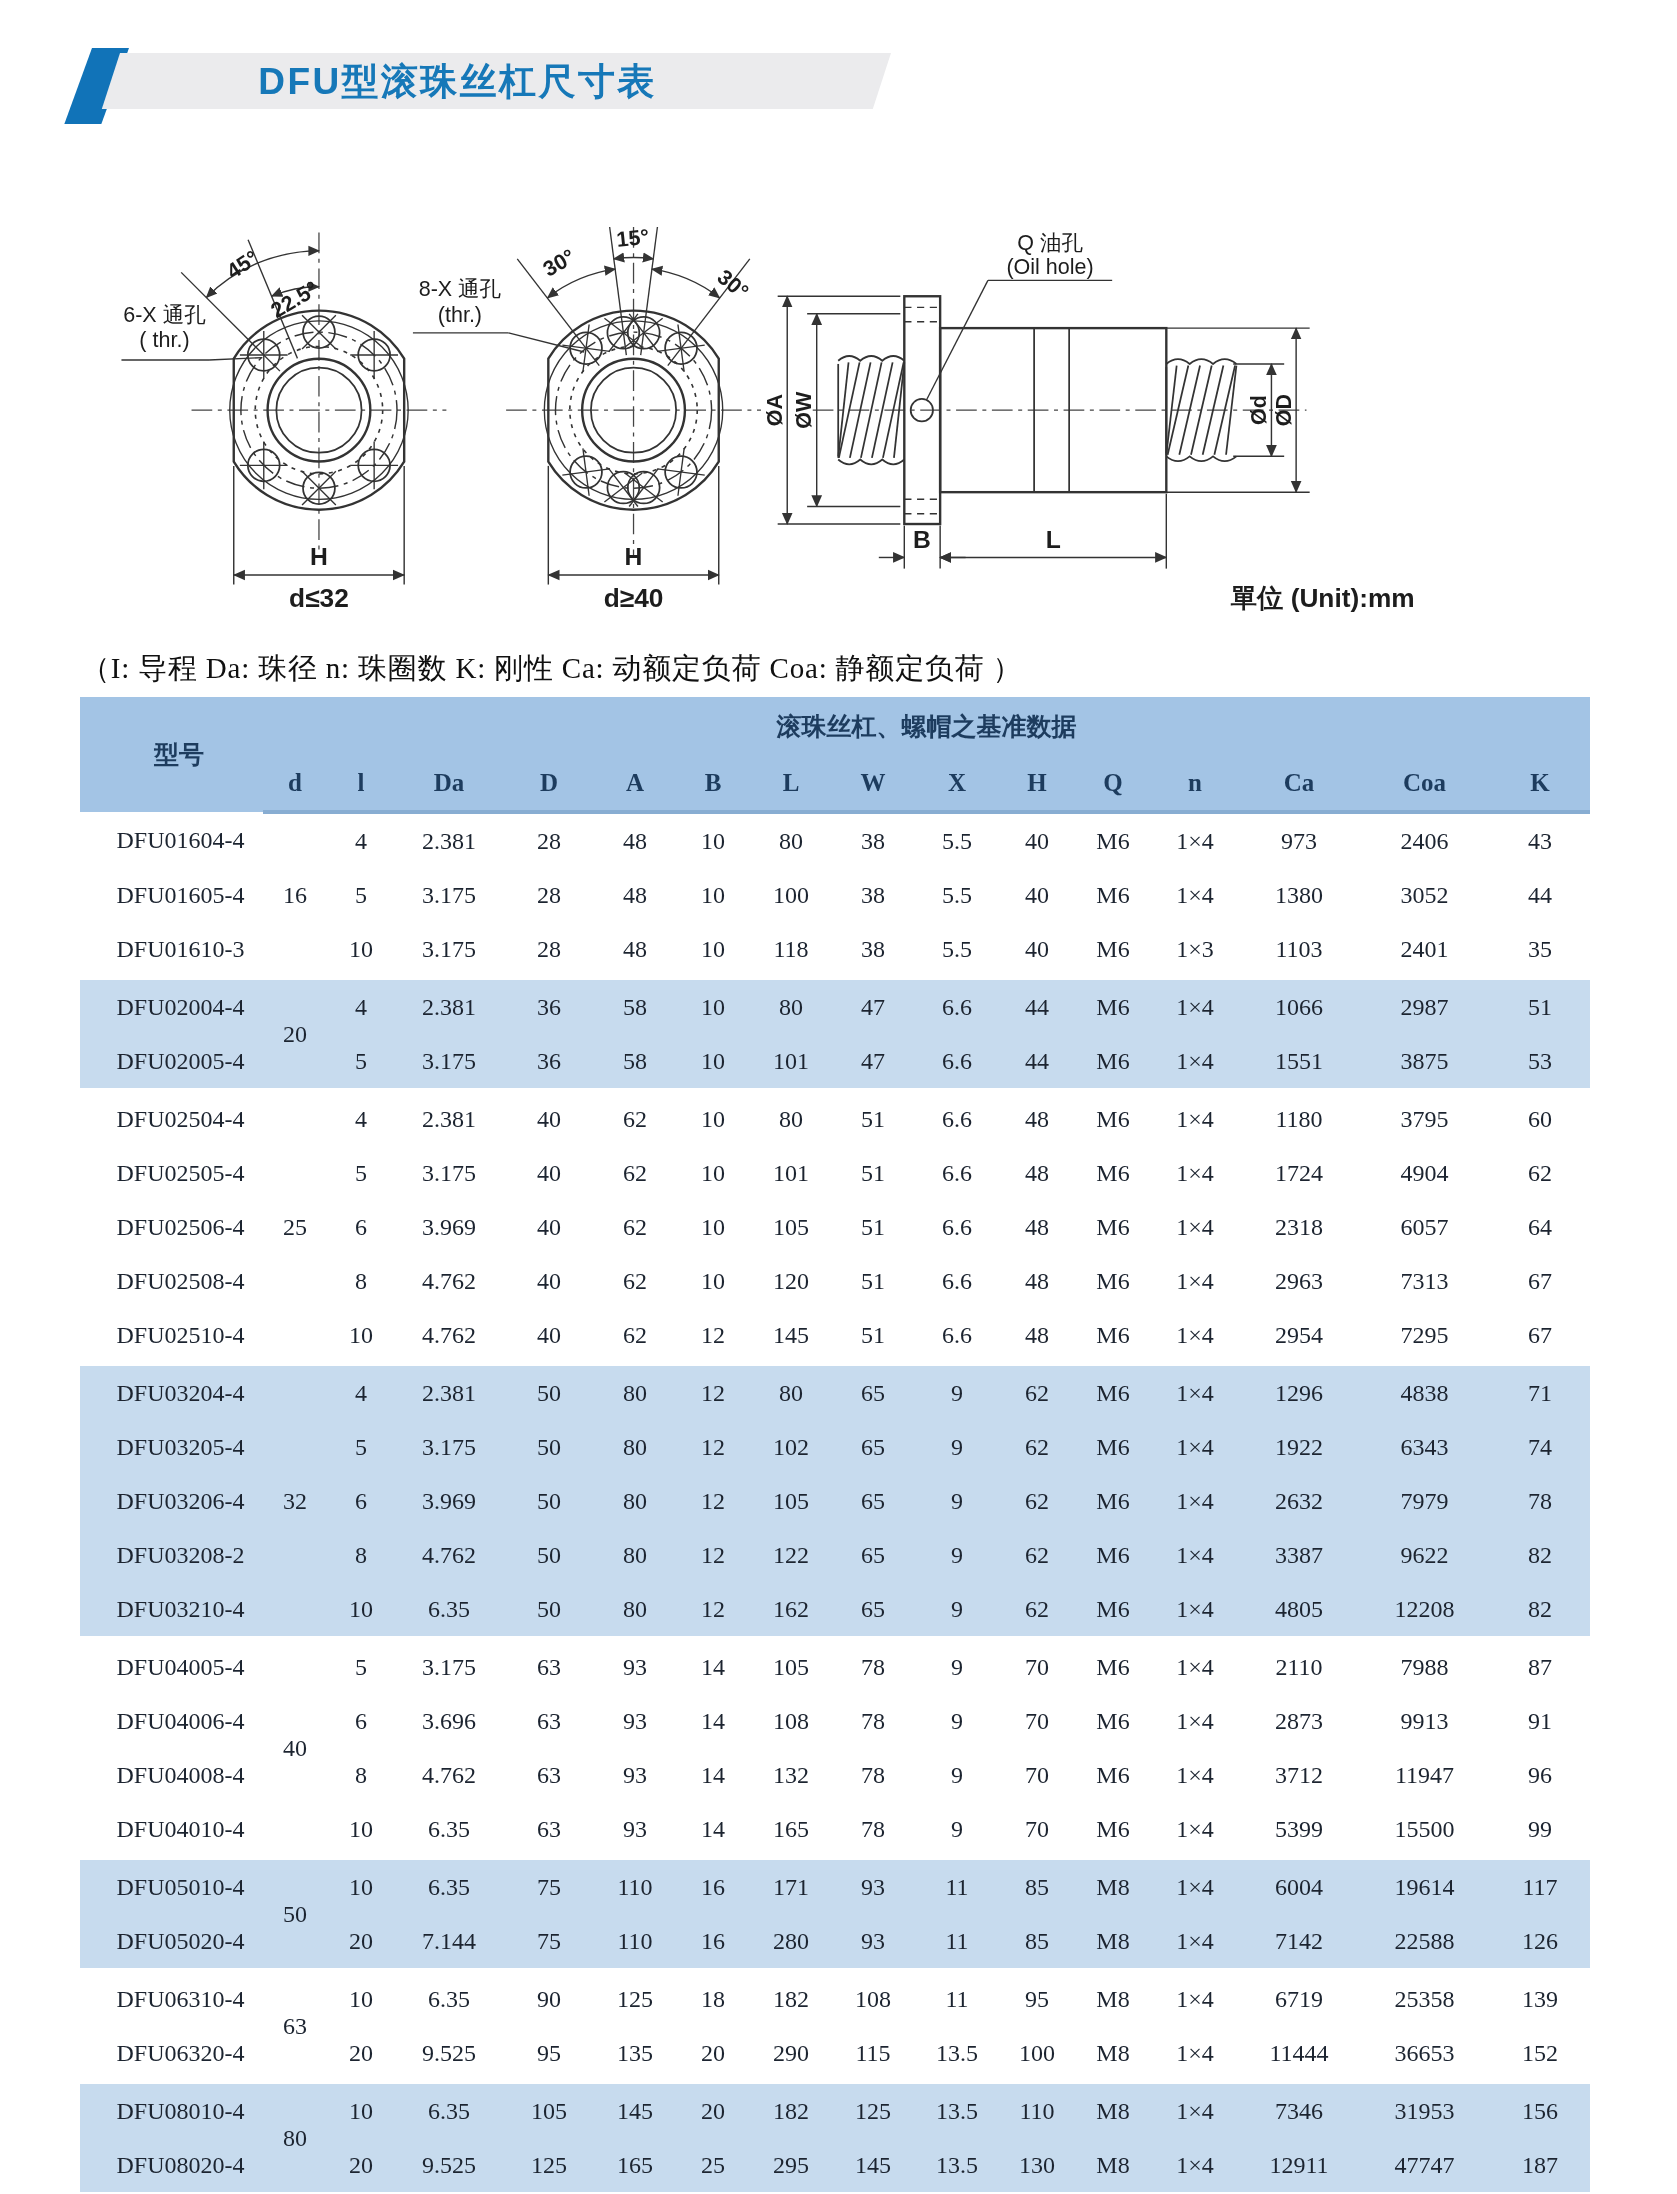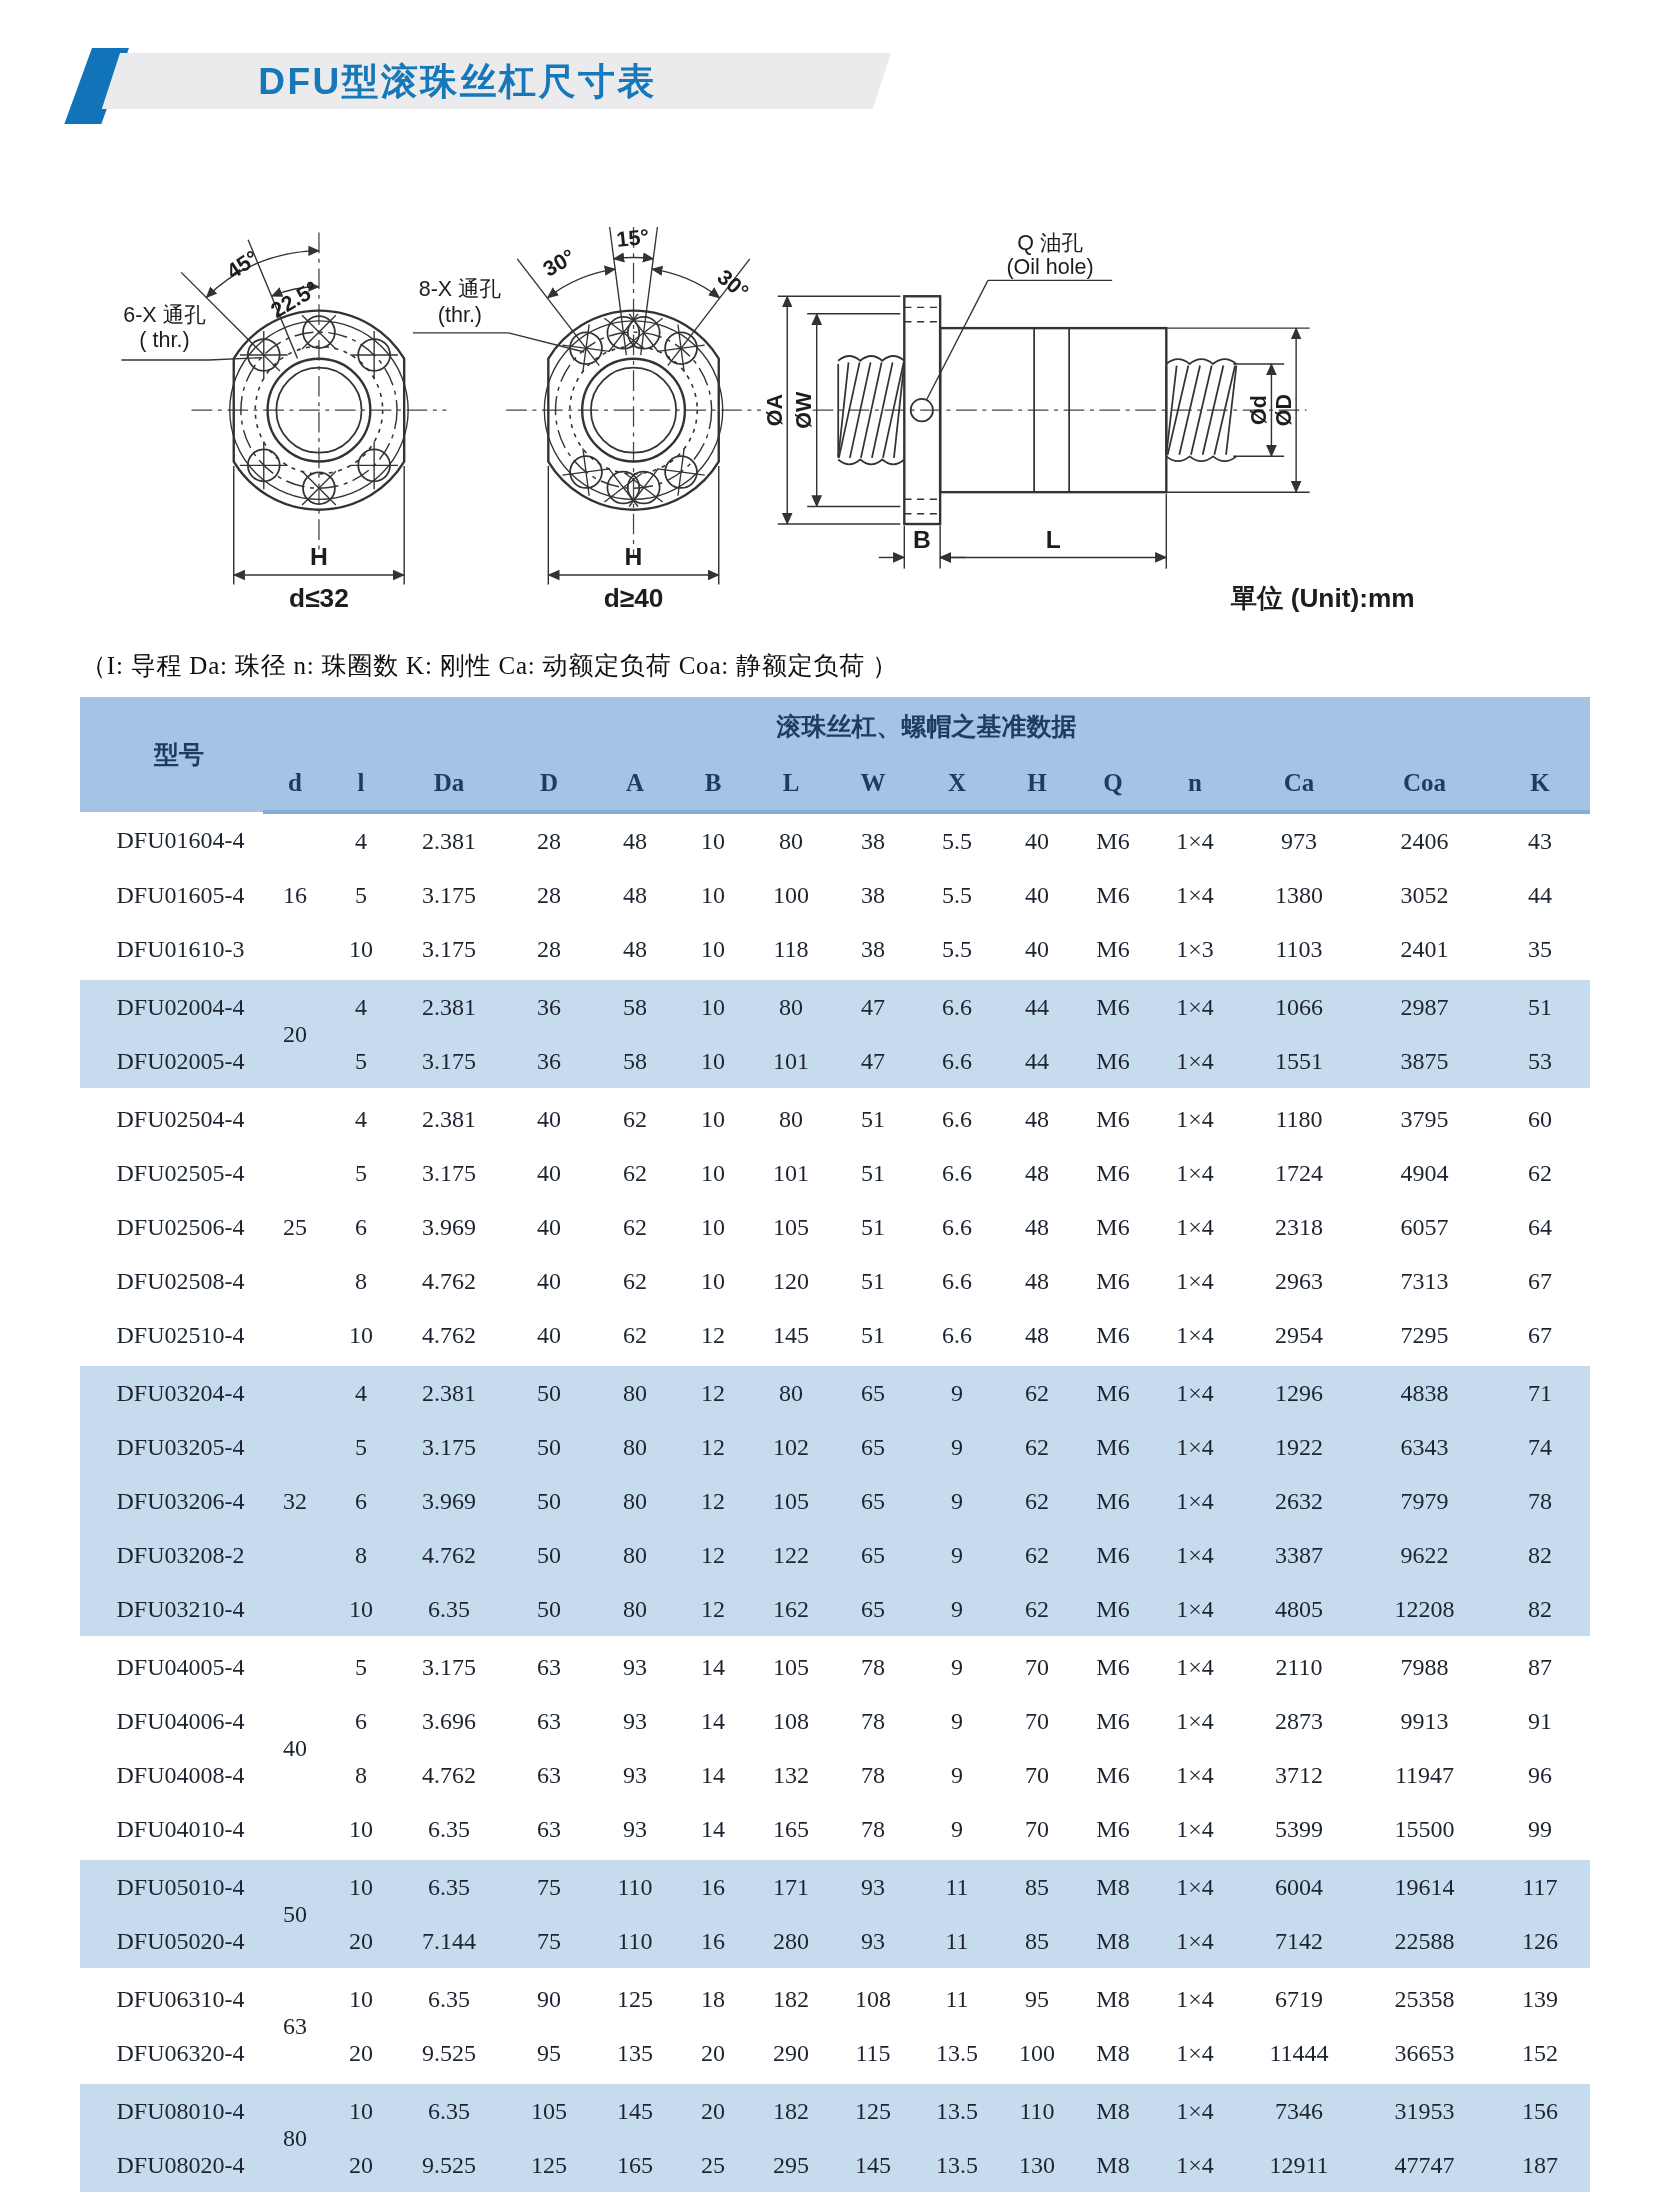--- a/index.html
+++ b/index.html
@@ -18,21 +18,21 @@
   }
   .banner-title {
     position:absolute; left:120px; top:53px; width:771px; height:56px; line-height:57px;
     text-align:center; padding-right:96px; box-sizing:border-box;
     font-family:"Liberation Sans", sans-serif; font-weight:bold; font-size:37px;
     color:#1678b8; letter-spacing:2.4px;
   }
   
   .legend {
     position:absolute; left:81px; top:649px; width:1514px;
-    font-size:25px; color:#101010; letter-spacing:0.8px; white-space:nowrap;
+    font-size:29px; color:#101010; letter-spacing:0.8px; white-space:nowrap;
   }
   
   svg.diagram { position:absolute; left:0; top:0; }
   .ln   { stroke:#333; stroke-width:3;   fill:none; }
   .med  { stroke:#333; stroke-width:2.2; fill:none; }
   .thin { stroke:#333; stroke-width:1.7; fill:none; }
   .cl   { stroke:#444; stroke-width:1.6; fill:none; stroke-dasharray:26 7 5 7; }
   .dd   { stroke:#333; stroke-width:1.8; fill:none; stroke-dasharray:24 7 5 7; }
   .dot  { stroke:#333; stroke-width:2;   fill:none; stroke-dasharray:5 7; }
   .dsh  { stroke:#333; stroke-width:1.8; fill:none; stroke-dasharray:9 7; }

